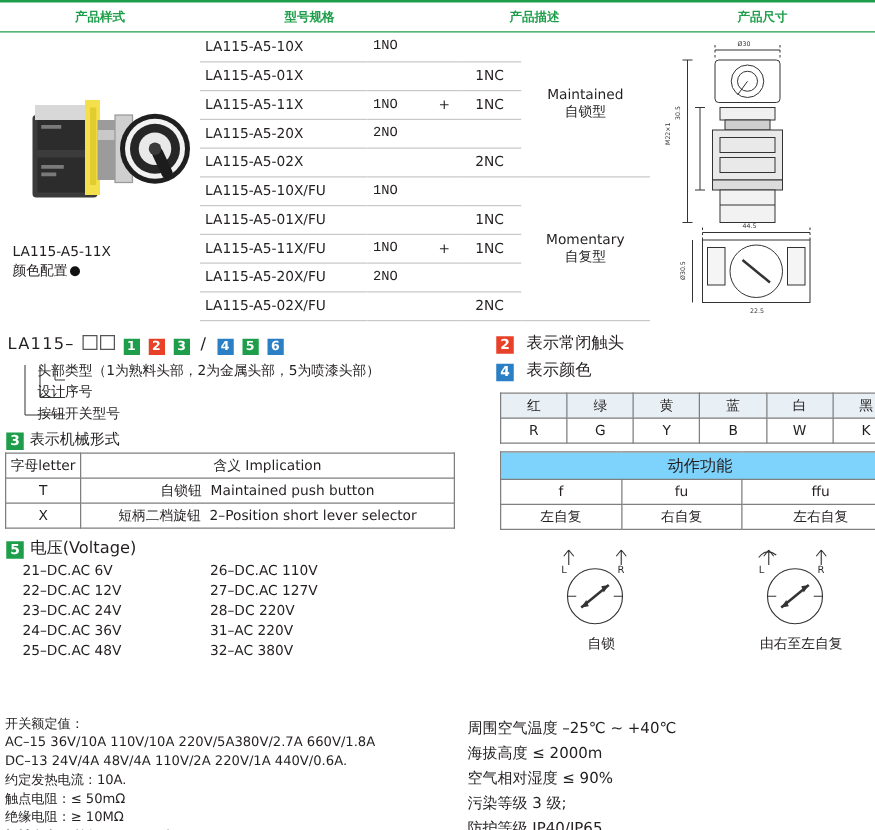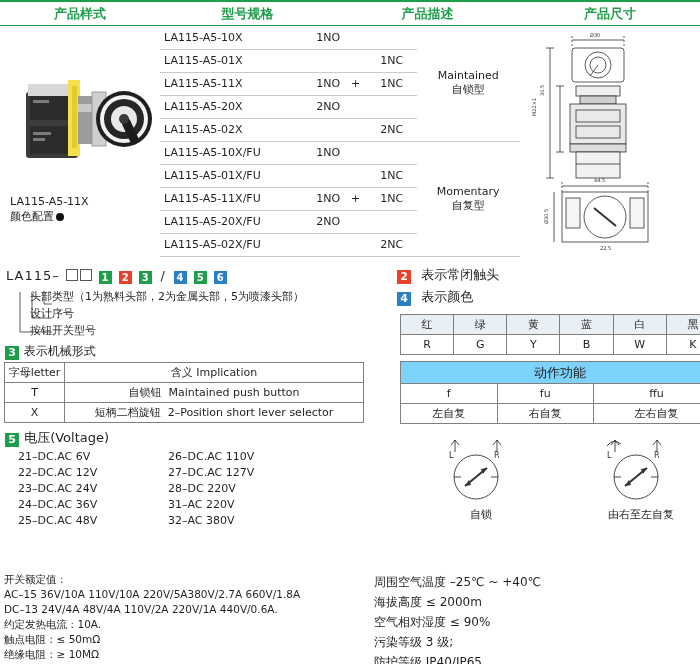--- a/index.html
+++ b/index.html
@@ -7,21 +7,21 @@
   body {
     width:700px; height:664px;
     font-family:"DejaVu Sans","Liberation Sans",sans-serif;
     font-size:11px; color:#231f20; background:#ffffff;
     position:relative; overflow:hidden;
   }
   .hdr-row {
     display:flex; border-top:2px solid #1e9e4a; border-bottom:1px solid #1e9e4a;
     height:26px; align-items:center;
   }
-  .hdr-cell { color:#1e9e4a; font-weight:bold; font-size:13px; text-align:center; }
+  .hdr-cell { color:#1e9e4a; font-weight:bold; font-size:10px; text-align:center; }
   .h1 { width:160px; }
   .h2 { width:175px; }
   .h3 { width:185px; }
   .h4 { width:180px; }
 
   
   .top { display:flex; width:700px; height:232px; }
   .col-img { width:160px; position:relative; }
   .col-table { width:360px; position:relative; }
   .col-dim { width:180px; position:relative; }
@@ -30,21 +30,21 @@
     position:absolute; left:10px; top:168px; font-size:11px; line-height:15px;
   }
   .dot { display:inline-block; width:8px; height:8px; border-radius:50%; background:#111; vertical-align:-1px; margin-left:2px;}
 
   table.models { border-collapse:collapse; width:360px; }
   table.models td {
     border-bottom:1px solid #c9c9c9; height:23px; padding:0 4px; font-size:11px;
     vertical-align:middle;
   }
   td.mname { width:130px; padding-left:8px; }
-  td.c1 { width:48px; text-align:right; }
+  td.c1 { width:48px; text-align:left;font-family:Liberation Mono, monospace; }
   td.cplus { width:22px; text-align:center; }
   td.c2 { width:48px; text-align:center; }
   td.ctype { width:100px; text-align:center; font-size:11px; line-height:14px; }
   td.noborder { border-bottom:none; }
 
   
   .mid { display:flex; width:700px;gap:32px; }
   .mid-left { width:370px; position:relative; }
   .mid-right { width:330px; position:relative; padding-top:6px; }
 

